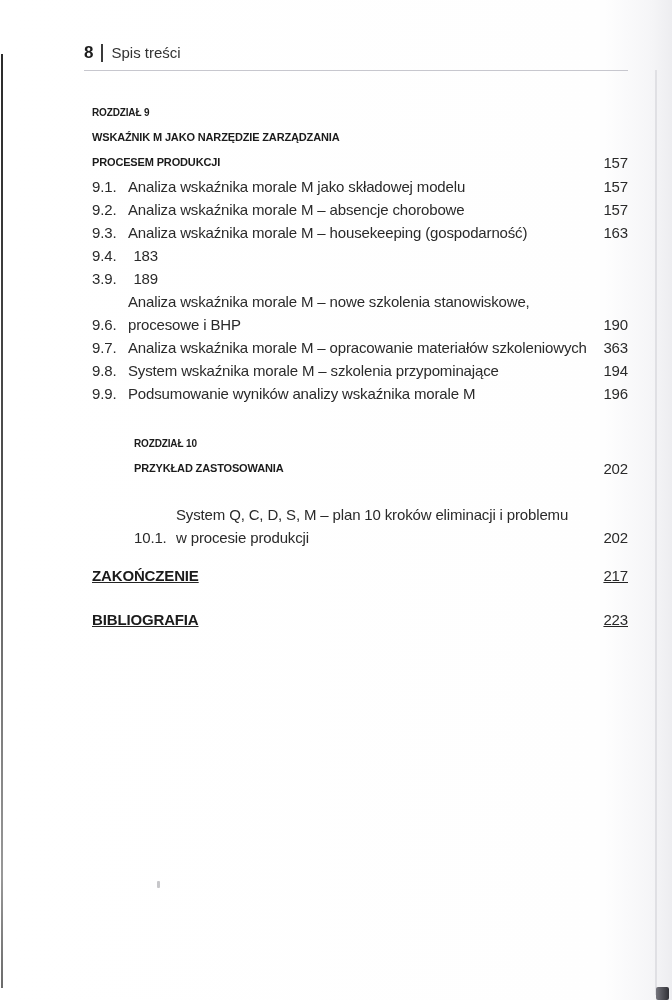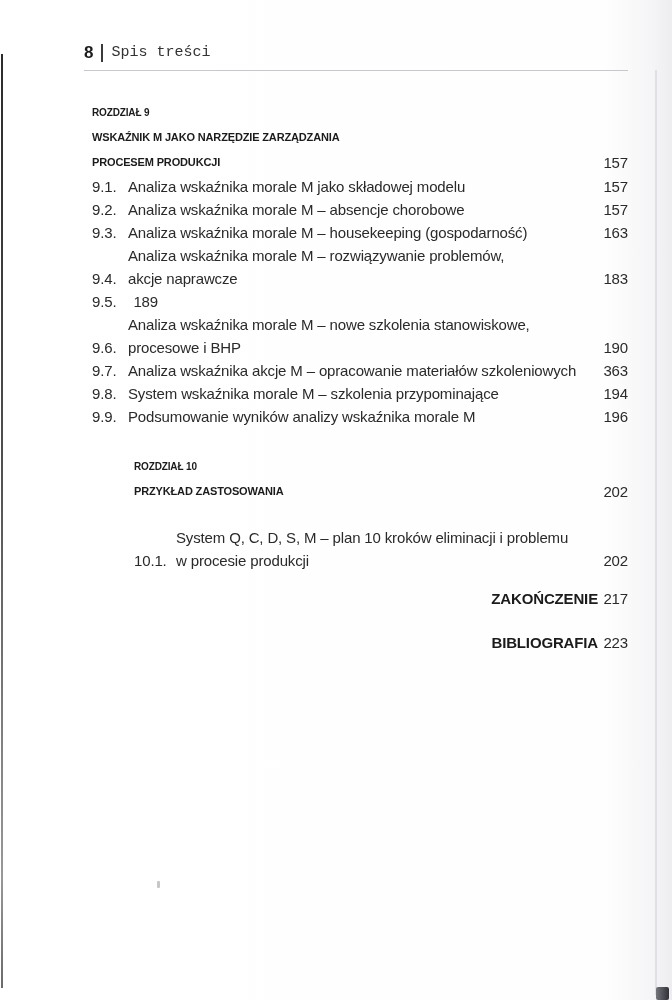--- a/index.html
+++ b/index.html
@@ -77,21 +77,20 @@
   }
   .header-divider {
     width: 2px;
     height: 18px;
     background: #3a3a3a;
   }
   .header-title {
     font-size: 15px;
     color: #333333;
     line-height: 18px;
-    font-family: Liberation Mono, monospace;
   }
 
   
   .toc {
     position: absolute;
     left: 92px;
     top: 100px;
     width: 536px;
     font-size: 15px;
     letter-spacing: -0.15px;
@@ -149,22 +148,23 @@
     text-align: right;
     color: #2a2a2a;
   }
 
   .chapter10-section { margin-top: 26px; margin-left: 42px; }
   .chapter10-section .toc-items { margin-top: 22px; }
 
   .backmatter-row {
     display: flex;
     align-items: flex-end;
-    justify-content: flex-end;
-    line-height: 25px;
+    justify-content: space-between;
+    line-height: 25px;
+    text-decoration: underline;
   }
   .backmatter-row .bm-label {
     font-weight: 700;
     font-size: 15px;
     color: #1b1b1b;
   }
   .backmatter-row.first { margin-top: 14px; }
   .backmatter-row.second { margin-top: 19px; }
 </style>
 </head>
@@ -204,37 +204,35 @@
           <span class="toc-text">Analiza wskaźnika morale M – absencje chorobowe</span>
           <span class="toc-page">157</span>
         </div>
         <div class="toc-row">
           <span class="toc-num">9.3.</span>
           <span class="toc-text">Analiza wskaźnika morale M – housekeeping (gospodarność)</span>
           <span class="toc-page">163</span>
         </div>
         <div class="toc-row">
           <span class="toc-num">9.4.</span>
-          <span class="toc-text">Analiza wskaźnika morale M – rozwiązywanie problemów,
-akcje naprawcze</span>
           <span class="toc-page">183</span>
         </div>
         <div class="toc-row">
-          <span class="toc-num">9.5.</span>
+          <span class="toc-num">3.9.</span>
           <span class="toc-page">189</span>
         </div>
         <div class="toc-row">
           <span class="toc-num">9.6.</span>
           <span class="toc-text">Analiza wskaźnika morale M – nowe szkolenia stanowiskowe,
 procesowe i BHP</span>
           <span class="toc-page">190</span>
         </div>
         <div class="toc-row">
           <span class="toc-num">9.7.</span>
-          <span class="toc-text">Analiza wskaźnika akcje M – opracowanie materiałów szkoleniowych</span>
+          <span class="toc-text">Analiza wskaźnika morale M – opracowanie materiałów szkoleniowych</span>
           <span class="toc-page">363</span>
         </div>
         <div class="toc-row">
           <span class="toc-num">9.8.</span>
           <span class="toc-text">System wskaźnika morale M – szkolenia przypominające</span>
           <span class="toc-page">194</span>
         </div>
         <div class="toc-row">
           <span class="toc-num">9.9.</span>
           <span class="toc-text">Podsumowanie wyników analizy wskaźnika morale M</span>

